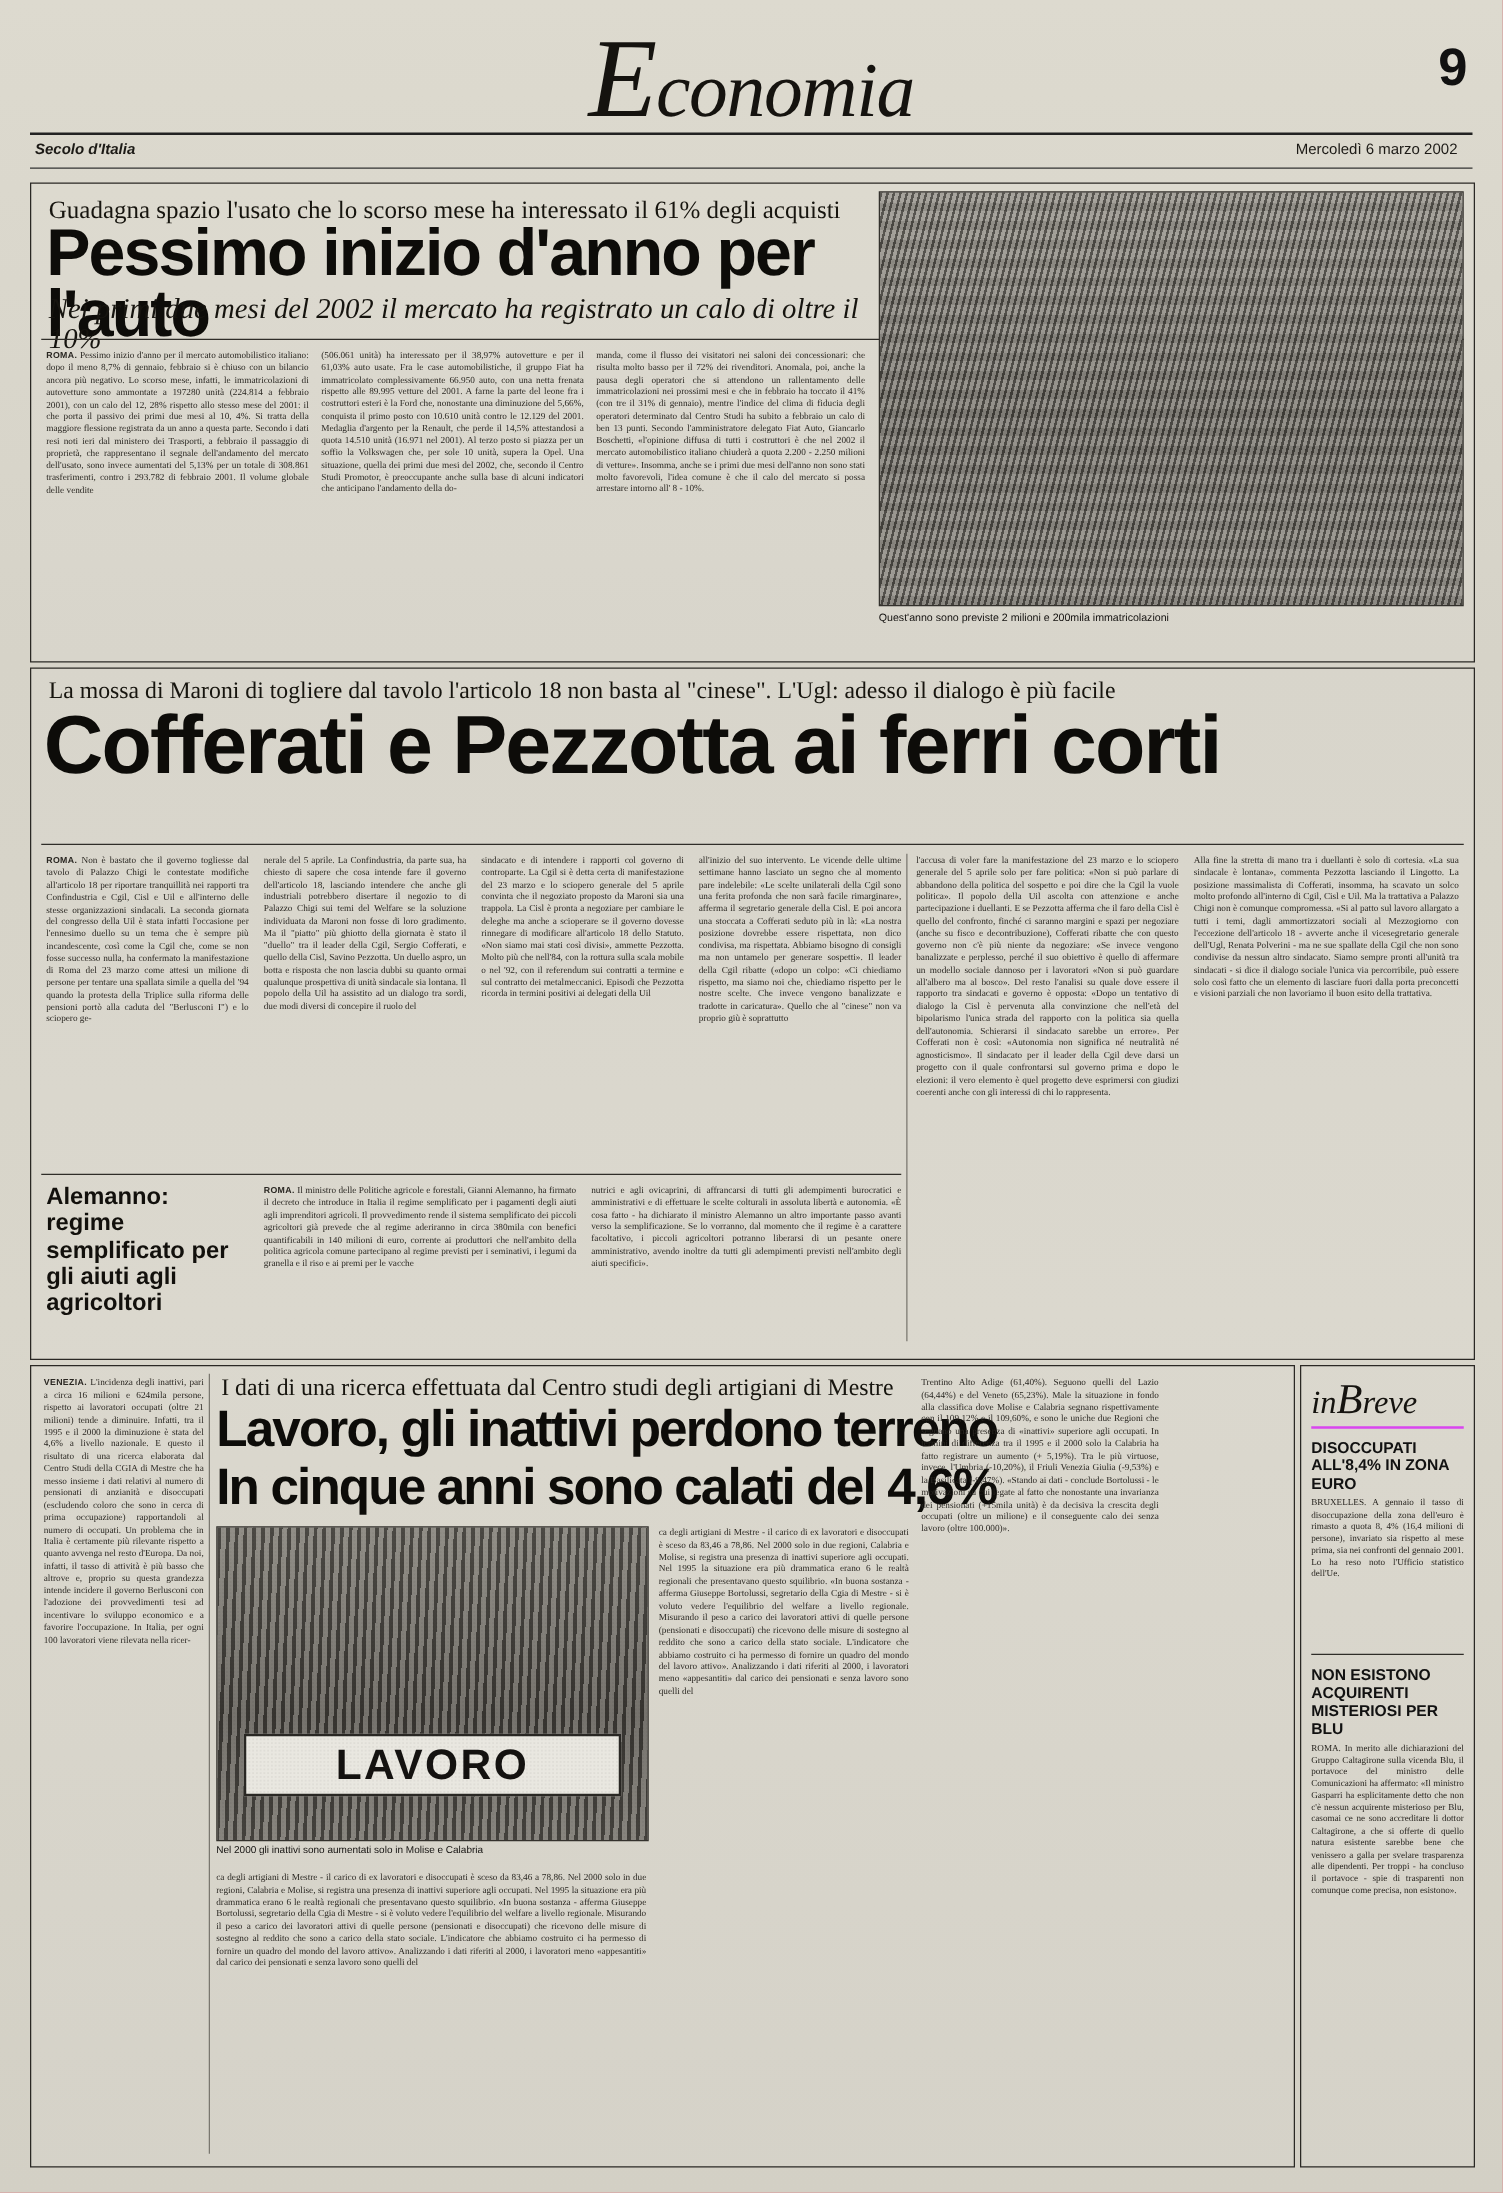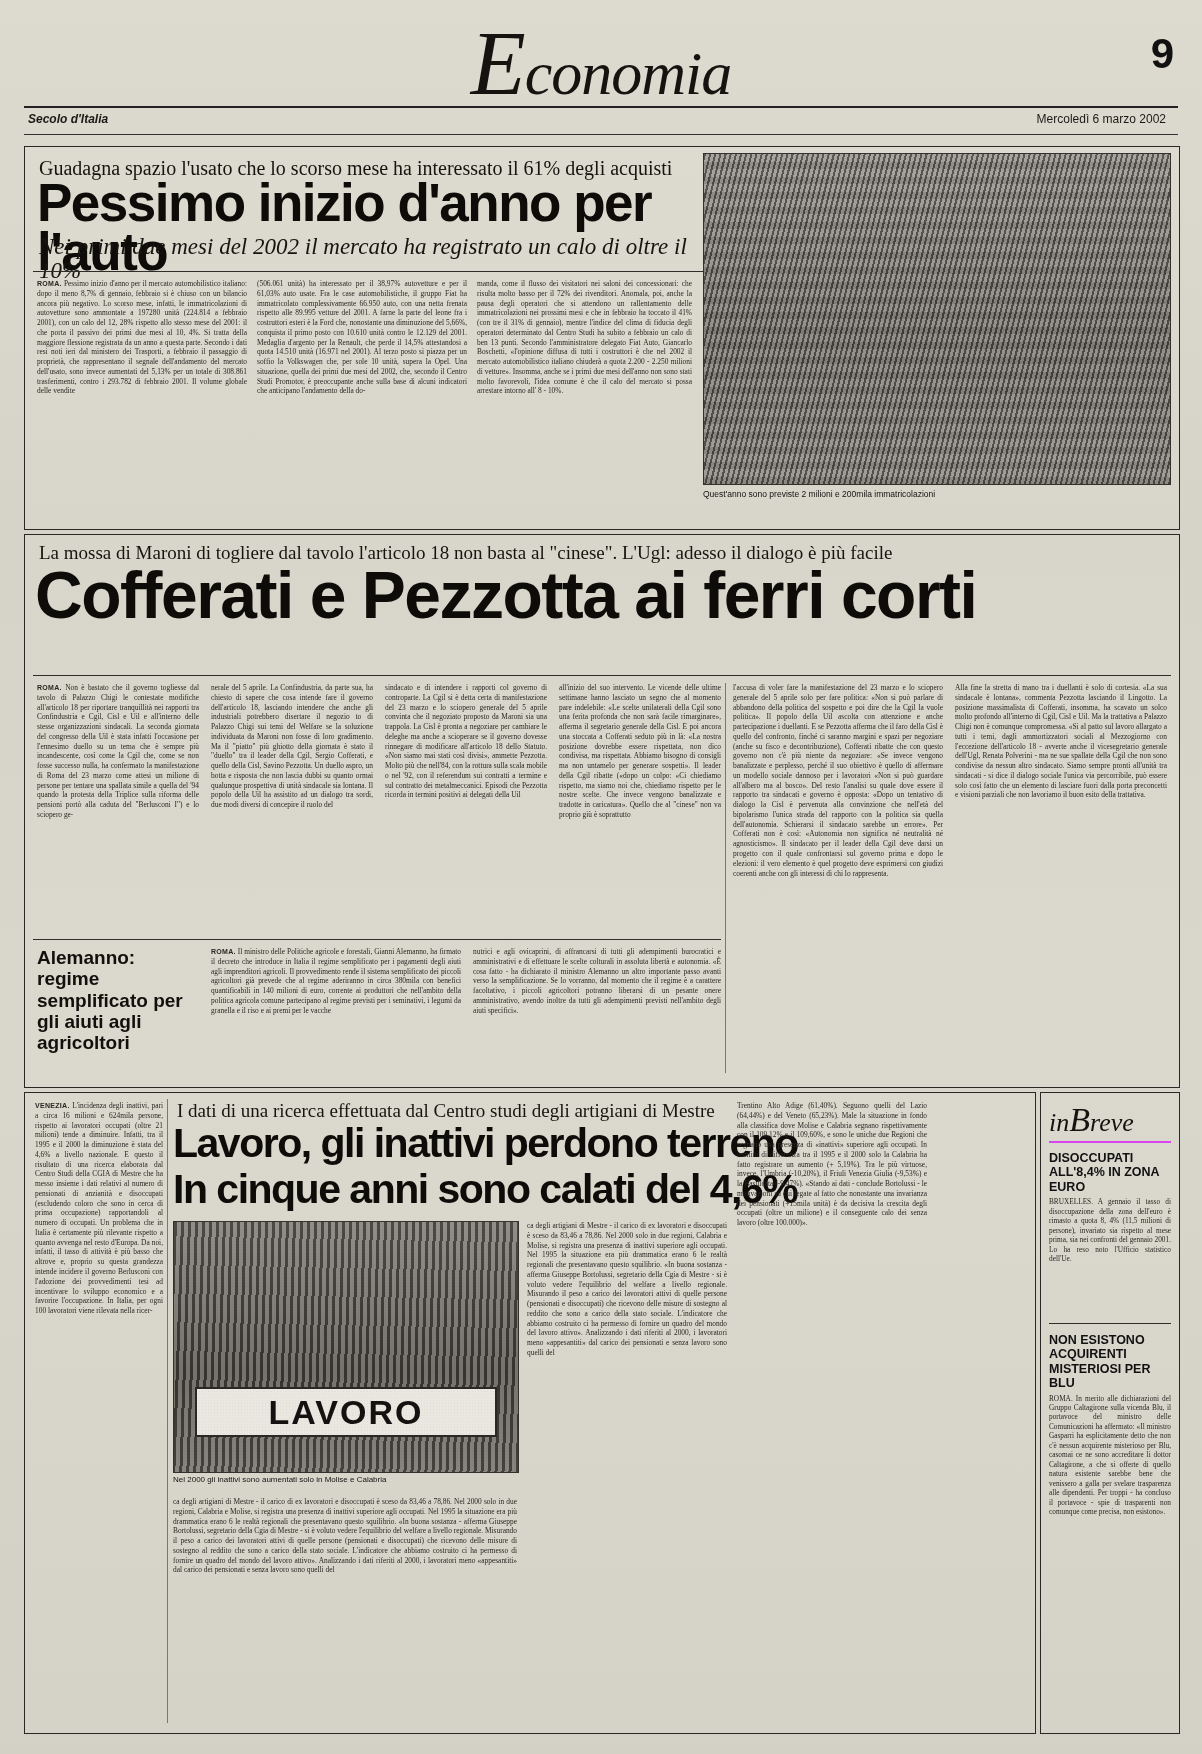--- a/index.html
+++ b/index.html
@@ -239,21 +239,21 @@
     <div class="vr-thin" style="left:142px;top:6px;height:624px;"></div>
   </div>
 
   <div class="block" style="left:1040px;top:1092px;width:138px;height:640px;">
     <div class="inbreve-title" style="position:absolute;left:8px;top:8px;right:8px;">
       <span>in</span><span class="cap">B</span><span>reve</span>
     </div>
 
     <div style="position:absolute;left:8px;top:58px;right:8px;">
       <div class="brief-head">DISOCCUPATI ALL'8,4% IN ZONA EURO</div>
-      <div class="brief-body"><span class="dl">BRUXELLES.</span> <span>A gennaio il tasso di disoccupazione della zona dell'euro è rimasto a quota 8, 4% (11,5 milioni di persone), invariato sia rispetto al mese prima, sia nei confronti del gennaio 2001. Lo ha reso noto l'Ufficio statistico dell'Ue.</span></div>
+      <div class="brief-body"><span class="dl">BRUXELLES.</span> <span>A gennaio il tasso di disoccupazione della zona dell'euro è rimasto a quota 8, 4% (16,4 milioni di persone), invariato sia rispetto al mese prima, sia nei confronti del gennaio 2001. Lo ha reso noto l'Ufficio statistico dell'Ue.</span></div>
     </div>
 
     <div class="hr-thin" style="left:8px;right:8px;top:230px;"></div>
 
     <div style="position:absolute;left:8px;top:240px;right:8px;">
       <div class="brief-head">NON ESISTONO ACQUIRENTI MISTERIOSI PER BLU</div>
       <div class="brief-body"><span class="dl">ROMA.</span> <span>In merito alle dichiarazioni del Gruppo Caltagirone sulla vicenda Blu, il portavoce del ministro delle Comunicazioni ha affermato: «Il ministro Gasparri ha esplicitamente detto che non c'è nessun acquirente misterioso per Blu, casomai ce ne sono accreditare li dottor Caltagirone, a che si offerte di quello natura esistente sarebbe bene che venissero a galla per svelare trasparenza alle dipendenti. Per troppi - ha concluso il portavoce - spie di trasparenti non comunque come precisa, non esistono».</span></div>
     </div>
   </div>
 

